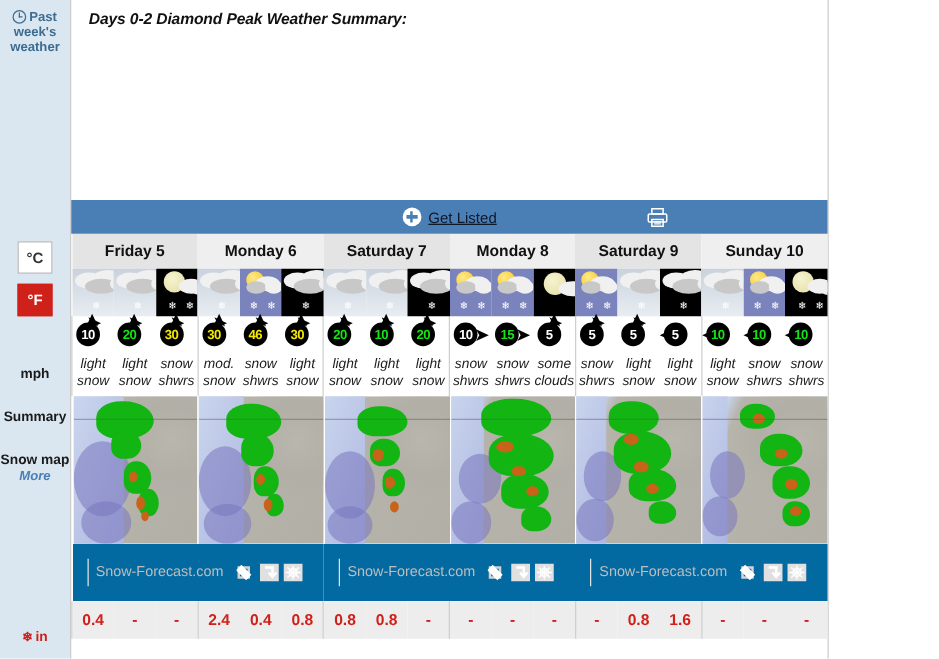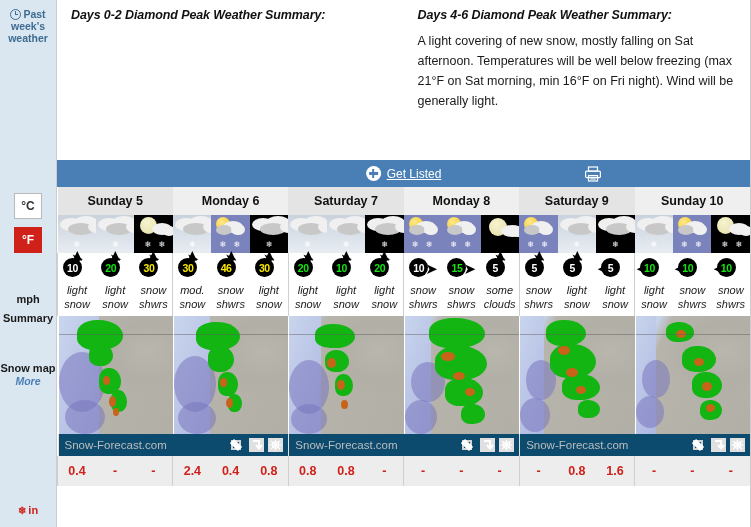--- a/index.html
+++ b/index.html
@@ -5,21 +5,21 @@
   * { box-sizing: border-box; }
   html, body {
     margin: 0; padding: 0;
     width: 751px; height: 527px;
     overflow: hidden;
     font-family: "Liberation Sans", sans-serif;
     background: #ffffff;
   }
   #app {
     position: relative;
-    width: 751px; height: 527px;
+    width: 663px; height: 527px;
     display: flex;
     background: #ffffff;
   }
 
   
   .sidebar {
     width: 56px;
     flex: 0 0 56px;
     background: #dbe7f0;
     position: relative;
@@ -152,21 +152,21 @@
     position: relative;
     flex: 0 0 15px;
   }
   .plus-icon::before, .plus-icon::after {
     content: ""; position: absolute;
     background: #4a7fb5;
   }
   .plus-icon::before { left: 6.5px; top: 3px; width: 2.2px; height: 9px; }
   .plus-icon::after { top: 6.4px; left: 3px; height: 2.2px; width: 9px; }
   .getlisted-label {
-    color: #ffffff;
+    color: #0f172a;
     font-size: 12px;
     text-decoration: underline;
   }
   .print-icon {
     position: absolute;
     left: 76%;
     width: 18px; height: 16px;
   }
 
   
@@ -329,22 +329,22 @@
   .graticule {
     position: absolute;
     left: 0; right: 0; top: 18px;
     height: 1px;
     background: rgba(90,90,90,0.45);
   }
 
   
   .wmrow td {
     height: 22px;
-    padding: 0;
-    background: #0c4a6e;
+    padding: 12px;
+    background: #0369a1;
     vertical-align: middle;
     position: relative;
   }
   .wmwrap {
     display: flex;
     align-items: center;
     height: 22px;
     padding-left: 6px;
     gap: 6px;
     border-left: 1px solid #e2e2e2;
@@ -387,40 +387,36 @@
     <div class="s-row" style="top:193px;">
       <div class="unit-btn">°C</div>
     </div>
 
     <div class="s-row" style="top:227px;">
       <div class="unit-btn active">°F</div>
     </div>
 
     <div class="s-row side-label" style="top:293px;">mph</div>
 
-    <div class="s-row side-label" style="top:312px;">Summary</div>
+    <div class="s-row side-label" style="top:328px;">Summary</div>
 
     <div class="s-row side-label" style="top:362px;">Snow map</div>
     <div class="s-row side-more" style="top:375px;">More</div>
 
     <div class="s-row snow-unit" style="top:504px;">
       <span class="flake">❄</span>
       <span>in</span>
     </div>
   </div>
 
   <div class="main">
 
     <div class="summaries">
       <div class="summary-col left">
         <p class="summary-title">Days 0-2 Diamond Peak Weather Summary:</p>
-      </div>
-      <div class="summary-col">
-        <p class="summary-title">Days 4-6 Diamond Peak Weather Summary:</p>
-        <p class="summary-body">A light covering of new snow, mostly falling on Sat afternoon. Temperatures will be well below freezing (max 21°F on Sat morning, min 16°F on Fri night). Wind will be generally light.</p>
       </div>
     </div>
 
     <div class="bluebar">
       <div class="getlisted">
         <span class="plus-icon"></span>
         <span class="getlisted-label">Get Listed</span>
       </div>
       <span class="print-icon">
         <svg width="18" height="16" viewBox="0 0 18 16">
@@ -450,21 +446,21 @@
         <col style="width:8.333%">
           <col style="width:8.333%">
           <col style="width:8.333%">
         <col style="width:8.333%">
           <col style="width:8.333%">
           <col style="width:8.333%">
       </colgroup>
 
       <tbody>
           <tr>
-        <td class="dayhdr shade-a first" colspan="3">Sunday 5</td>
+        <td class="dayhdr shade-a first" colspan="3">Friday 5</td>
         <td class="dayhdr shade-b" colspan="3">Monday 6</td>
         <td class="dayhdr shade-a" colspan="3">Saturday 7</td>
         <td class="dayhdr shade-b" colspan="3">Monday 8</td>
         <td class="dayhdr shade-a" colspan="3">Saturday 9</td>
         <td class="dayhdr shade-b" colspan="3">Sunday 10</td>
       </tr>
 
 
       <tr class="wxrow" id="wx-row">
             <td class="daystart">

